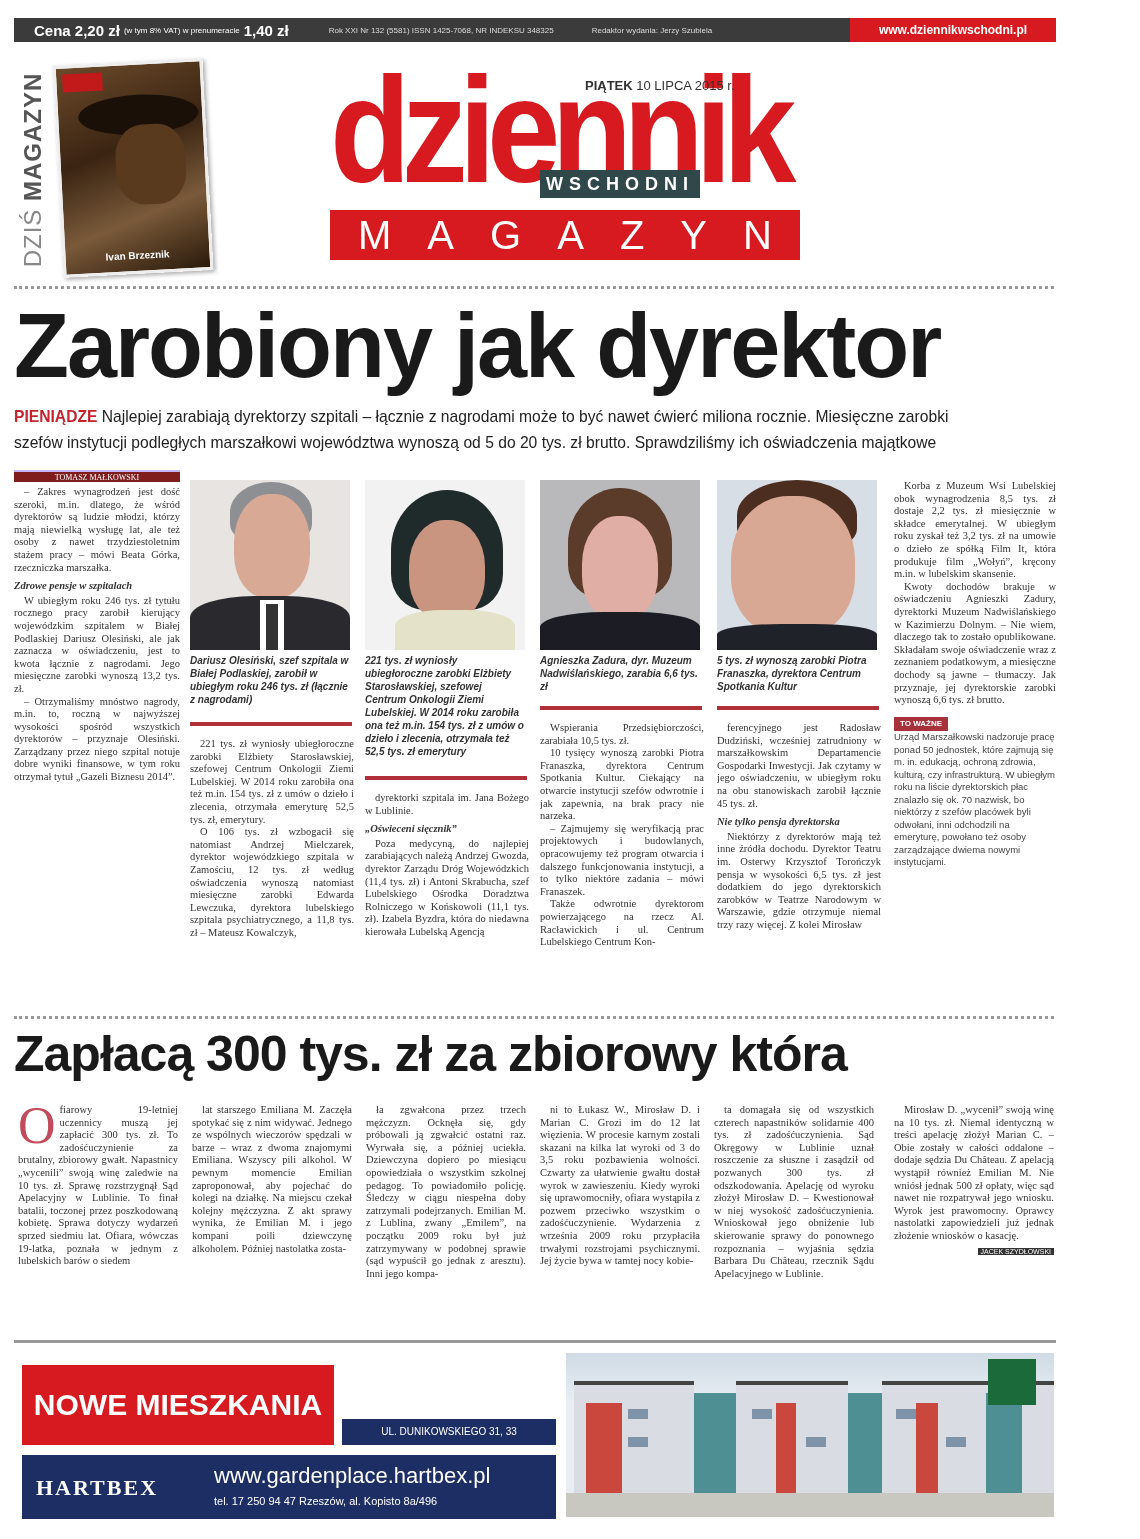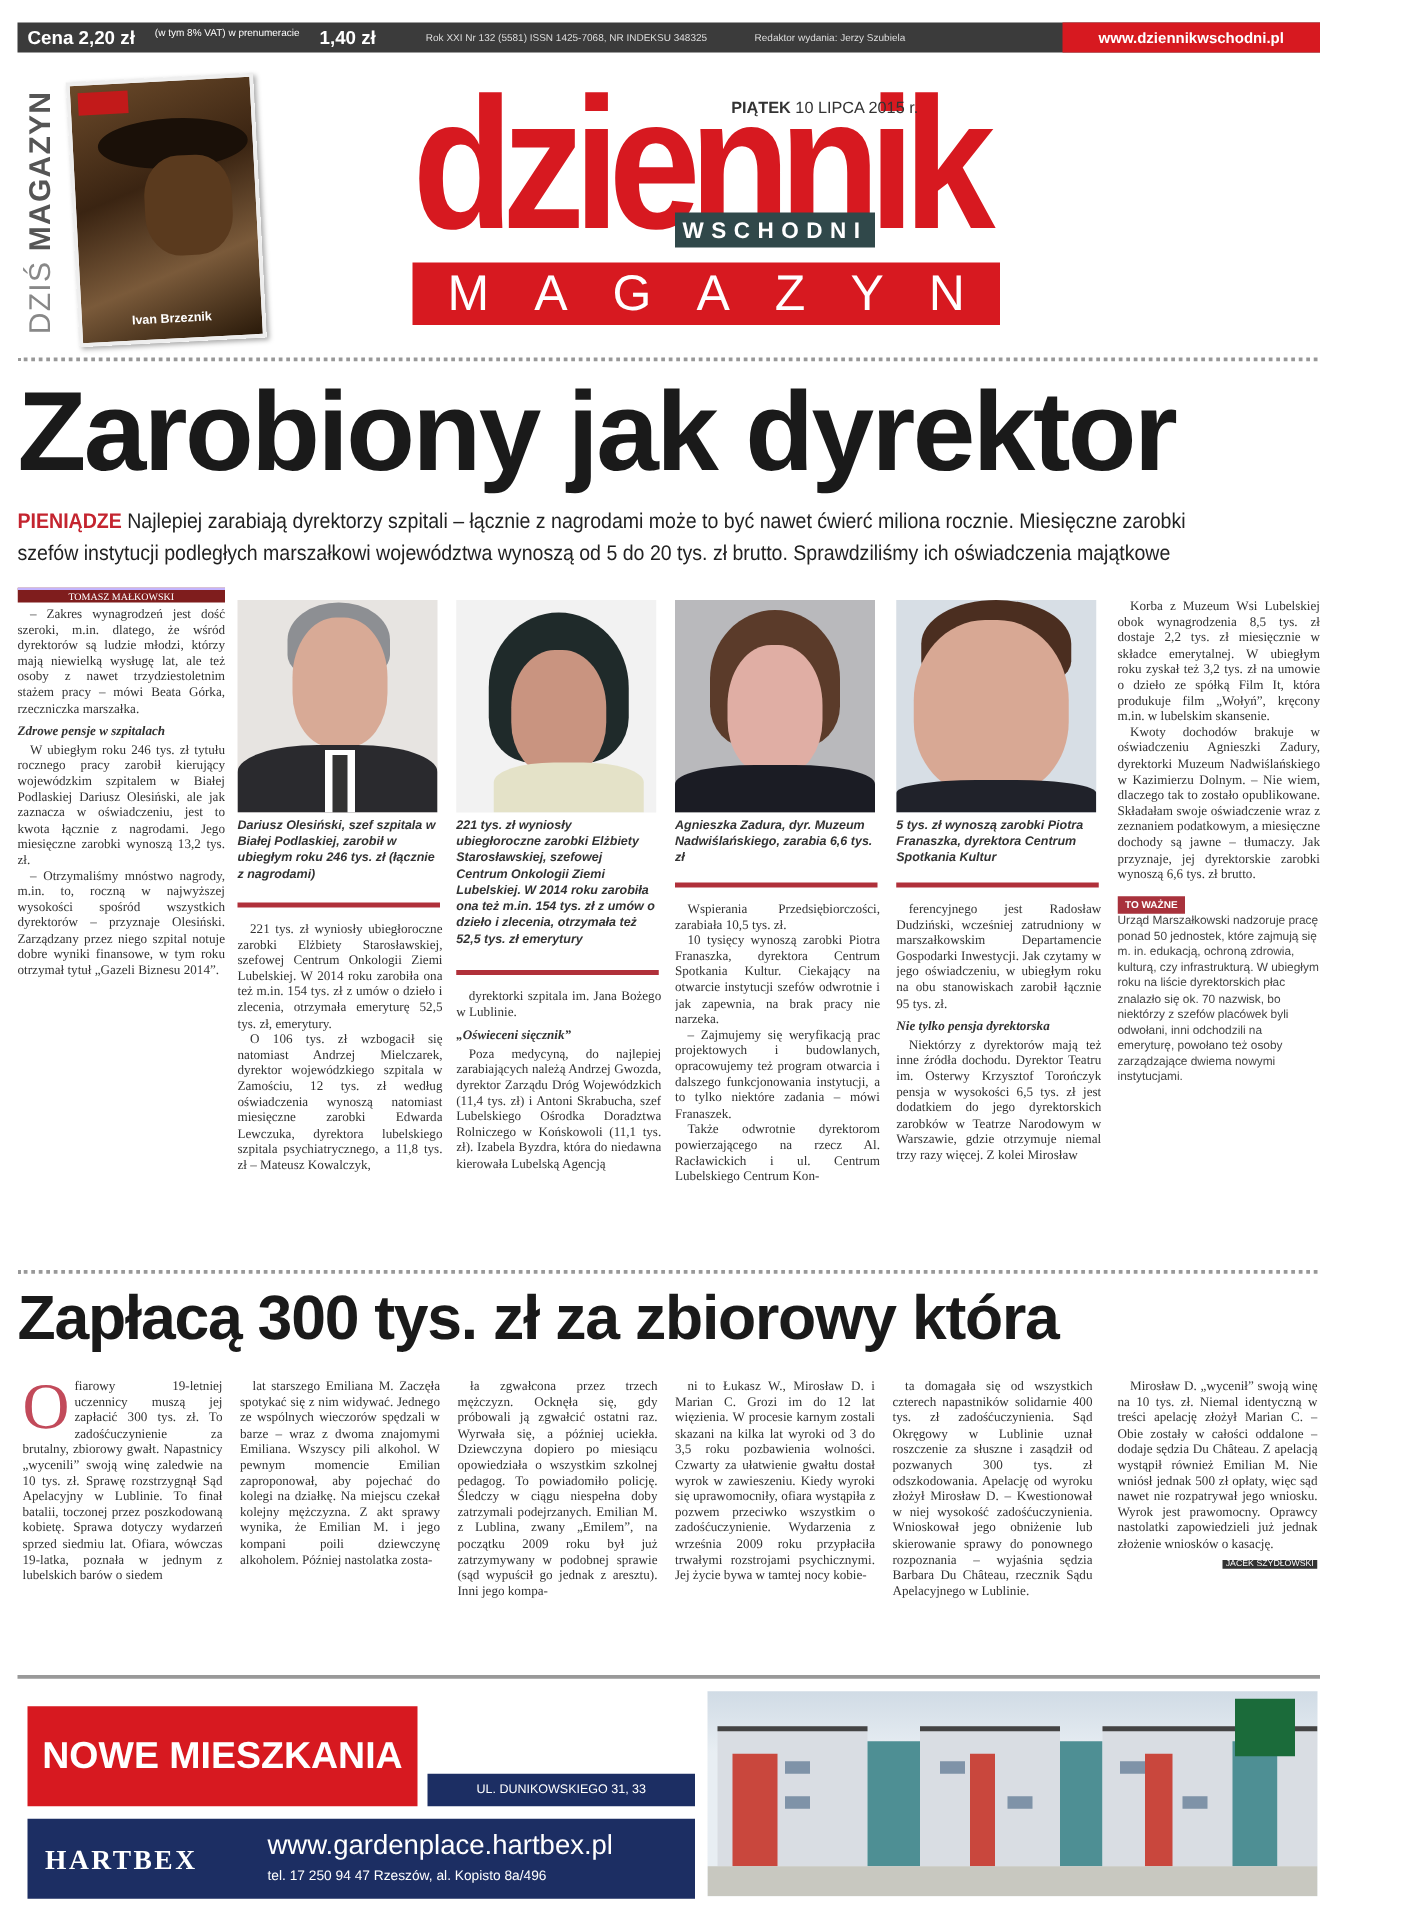--- a/index.html
+++ b/index.html
@@ -1,18 +1,18 @@
 <!DOCTYPE html>
 <html><head>
 <meta charset="utf-8">
 <style>
 *{box-sizing:border-box;margin:0;padding:0}
 body{width:1140px;height:1539px;background:#fff;font-family:"Liberation Sans",sans-serif;color:#222;position:relative;overflow:hidden}
 .topbar{position:absolute;left:14px;top:18px;width:1042px;height:24px;background:#3b3b3b;display:flex;align-items:center;color:#fff;font-size:10px}
-.topbar .price{font-weight:bold;font-size:15px;padding-left:8px;display:flex;align-items:flex-start;gap:16px;white-space:nowrap}
+.topbar .price{font-weight:bold;font-size:15px;padding-left:20px;display:flex;align-items:center;gap:4px;white-space:nowrap}
 .topbar .price small{font-size:8px;font-weight:normal}
 .topbar .meta{font-size:8px;color:#ddd;margin-left:40px;white-space:nowrap}
 .topbar .editor{font-size:8px;color:#ddd;margin-left:38px;white-space:nowrap}
 .topbar .url{position:absolute;right:0;top:0;height:24px;width:206px;background:#d71920;color:#fff;font-weight:bold;font-size:12px;display:flex;align-items:center;justify-content:center}
 .side-label{position:absolute;left:18px;top:70px;width:30px;height:200px;display:flex;align-items:center;justify-content:center}
 .side-label span{transform:rotate(-90deg);white-space:nowrap;font-size:24px;color:#888;letter-spacing:1px}
 .side-label b{color:#555}
 .mag-cover{position:absolute;left:58px;top:62px;width:150px;height:212px;transform:rotate(-3deg);border:3px solid #eee;box-shadow:2px 2px 4px #aaa;background:linear-gradient(160deg,#6b4a2a 0%,#3a2412 40%,#7a5a3a 70%,#2a1a0a 100%);overflow:hidden}
 .mag-cover .mtop{position:absolute;top:6px;left:6px;width:40px;height:18px;background:#c21a1a}
 .mag-cover .mface{position:absolute;top:60px;left:55px;width:70px;height:80px;border-radius:40%;background:#5a3a1e}
@@ -151,21 +151,21 @@
   <h4>„Oświeceni sięcznik”</h4>
   <p>Poza medycyną, do najlepiej zarabiających należą Andrzej Gwozda, dyrektor Zarządu Dróg Wojewódzkich (11,4 tys. zł) i Antoni Skrabucha, szef Lubelskiego Ośrodka Doradztwa Rolniczego w Końskowoli (11,1 tys. zł). Izabela Byzdra, która do niedawna kierowała Lubelską Agencją</p>
 </div>
 <div class="col-text" style="left:540px;top:722px;width:164px;height:288px">
   <p>Wspierania Przedsiębiorczości, zarabiała 10,5 tys. zł.</p>
   <p>10 tysięcy wynoszą zarobki Piotra Franaszka, dyrektora Centrum Spotkania Kultur. Ciekający na otwarcie instytucji szefów odwrotnie i jak zapewnia, na brak pracy nie narzeka.</p>
   <p>– Zajmujemy się weryfikacją prac projektowych i budowlanych, opracowujemy też program otwarcia i dalszego funkcjonowania instytucji, a to tylko niektóre zadania – mówi Franaszek.</p>
   <p>Także odwrotnie dyrektorom powierzającego na rzecz Al. Racławickich i ul. Centrum Lubelskiego Centrum Kon-</p>
 </div>
 <div class="col-text" style="left:717px;top:722px;width:164px;height:288px">
-  <p>ferencyjnego jest Radosław Dudziński, wcześniej zatrudniony w marszałkowskim Departamencie Gospodarki Inwestycji. Jak czytamy w jego oświadczeniu, w ubiegłym roku na obu stanowiskach zarobił łącznie 95 tys. zł.</p>
+  <p>ferencyjnego jest Radosław Dudziński, wcześniej zatrudniony w marszałkowskim Departamencie Gospodarki Inwestycji. Jak czytamy w jego oświadczeniu, w ubiegłym roku na obu stanowiskach zarobił łącznie 45 tys. zł.</p>
   <h4>Nie tylko pensja dyrektorska</h4>
   <p>Niektórzy z dyrektorów mają też inne źródła dochodu. Dyrektor Teatru im. Osterwy Krzysztof Torończyk pensja w wysokości 6,5 tys. zł jest dodatkiem do jego dyrektorskich zarobków w Teatrze Narodowym w Warszawie, gdzie otrzymuje niemal trzy razy więcej. Z kolei Mirosław</p>
 </div>
 <div class="col-text" style="left:894px;top:480px;width:162px;height:530px">
   <p>Korba z Muzeum Wsi Lubelskiej obok wynagrodzenia 8,5 tys. zł dostaje 2,2 tys. zł miesięcznie w składce emerytalnej. W ubiegłym roku zyskał też 3,2 tys. zł na umowie o dzieło ze spółką Film It, która produkuje film „Wołyń”, kręcony m.in. w lubelskim skansenie.</p>
   <p>Kwoty dochodów brakuje w oświadczeniu Agnieszki Zadury, dyrektorki Muzeum Nadwiślańskiego w Kazimierzu Dolnym. – Nie wiem, dlaczego tak to zostało opublikowane. Składałam swoje oświadczenie wraz z zeznaniem podatkowym, a miesięczne dochody są jawne – tłumaczy. Jak przyznaje, jej dyrektorskie zarobki wynoszą 6,6 tys. zł brutto.</p>
   <div style="margin-top:10px;display:inline-block;background:#a8323c;color:#fff;font-family:'Liberation Sans',sans-serif;font-size:8px;font-weight:bold;padding:1px 6px">TO WAŻNE</div>
   <p style="font-family:'Liberation Sans',sans-serif;font-size:9.5px;line-height:12.5px;text-indent:0;text-align:left;color:#444">Urząd Marszałkowski nadzoruje pracę ponad 50 jednostek, które zajmują się m. in. edukacją, ochroną zdrowia, kulturą, czy infrastrukturą. W ubiegłym roku na liście dyrektorskich płac znalazło się ok. 70 nazwisk, bo niektórzy z szefów placówek byli odwołani, inni odchodzili na emeryturę, powołano też osoby zarządzające dwiema nowymi instytucjami.</p>
 </div>
 

